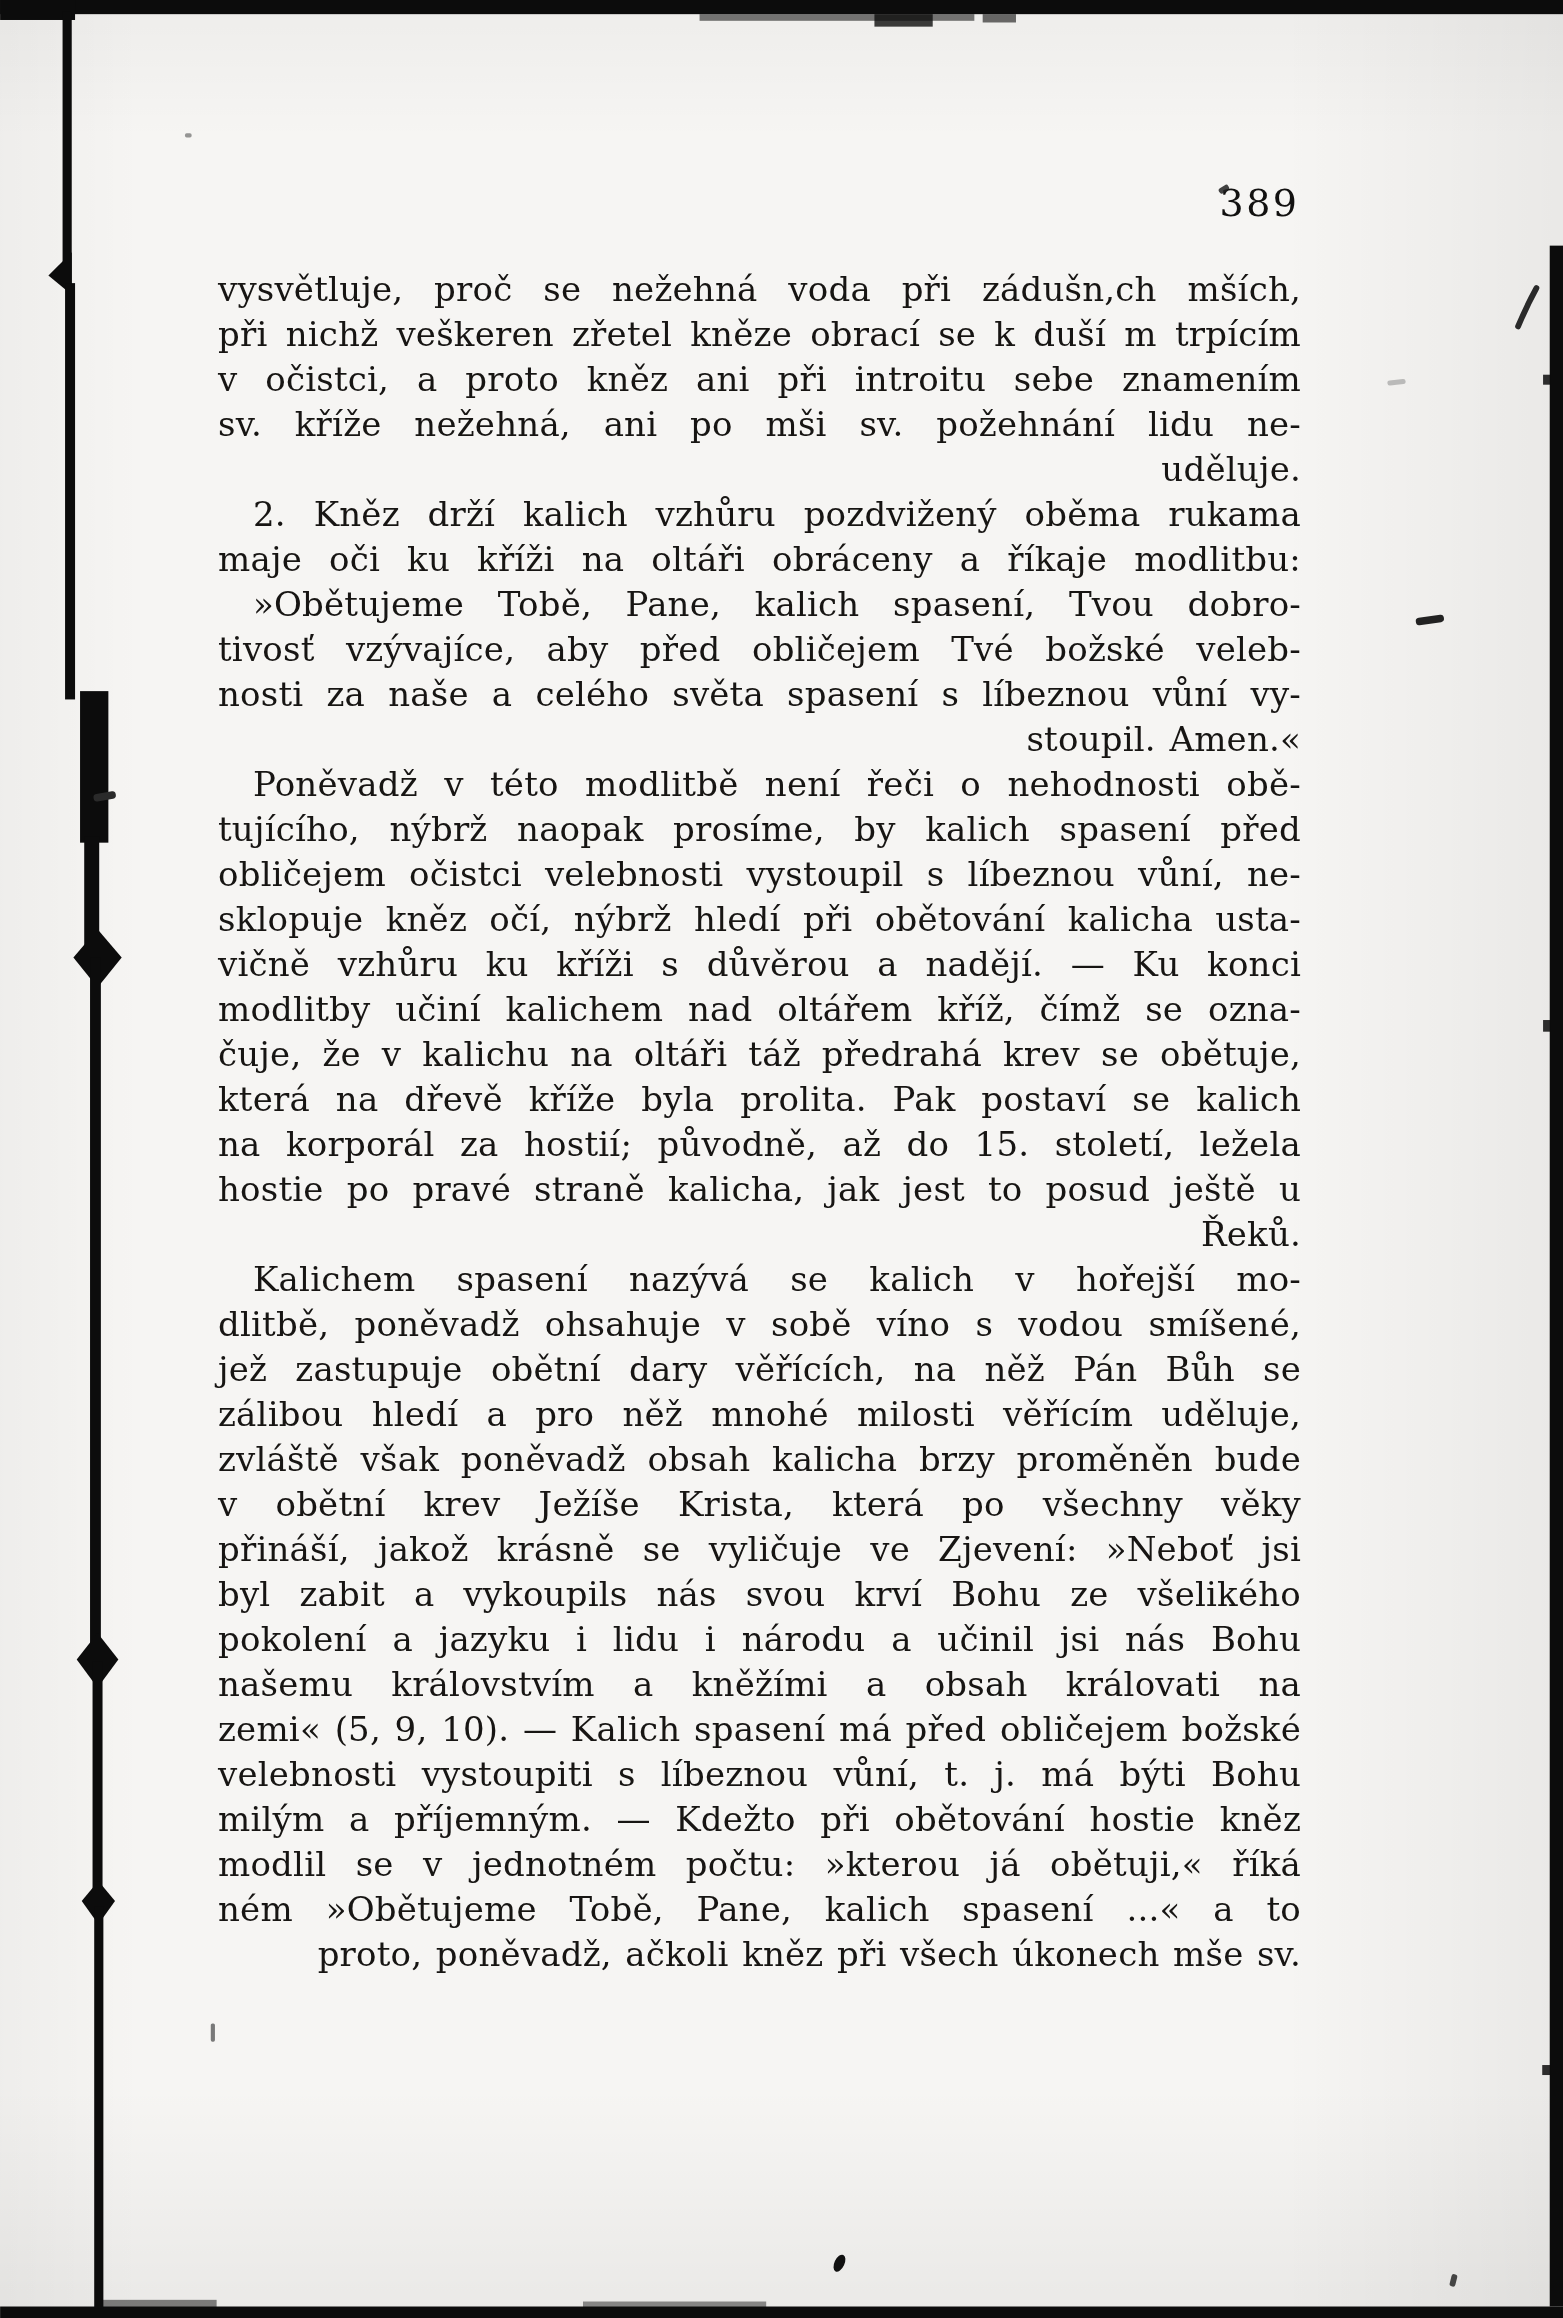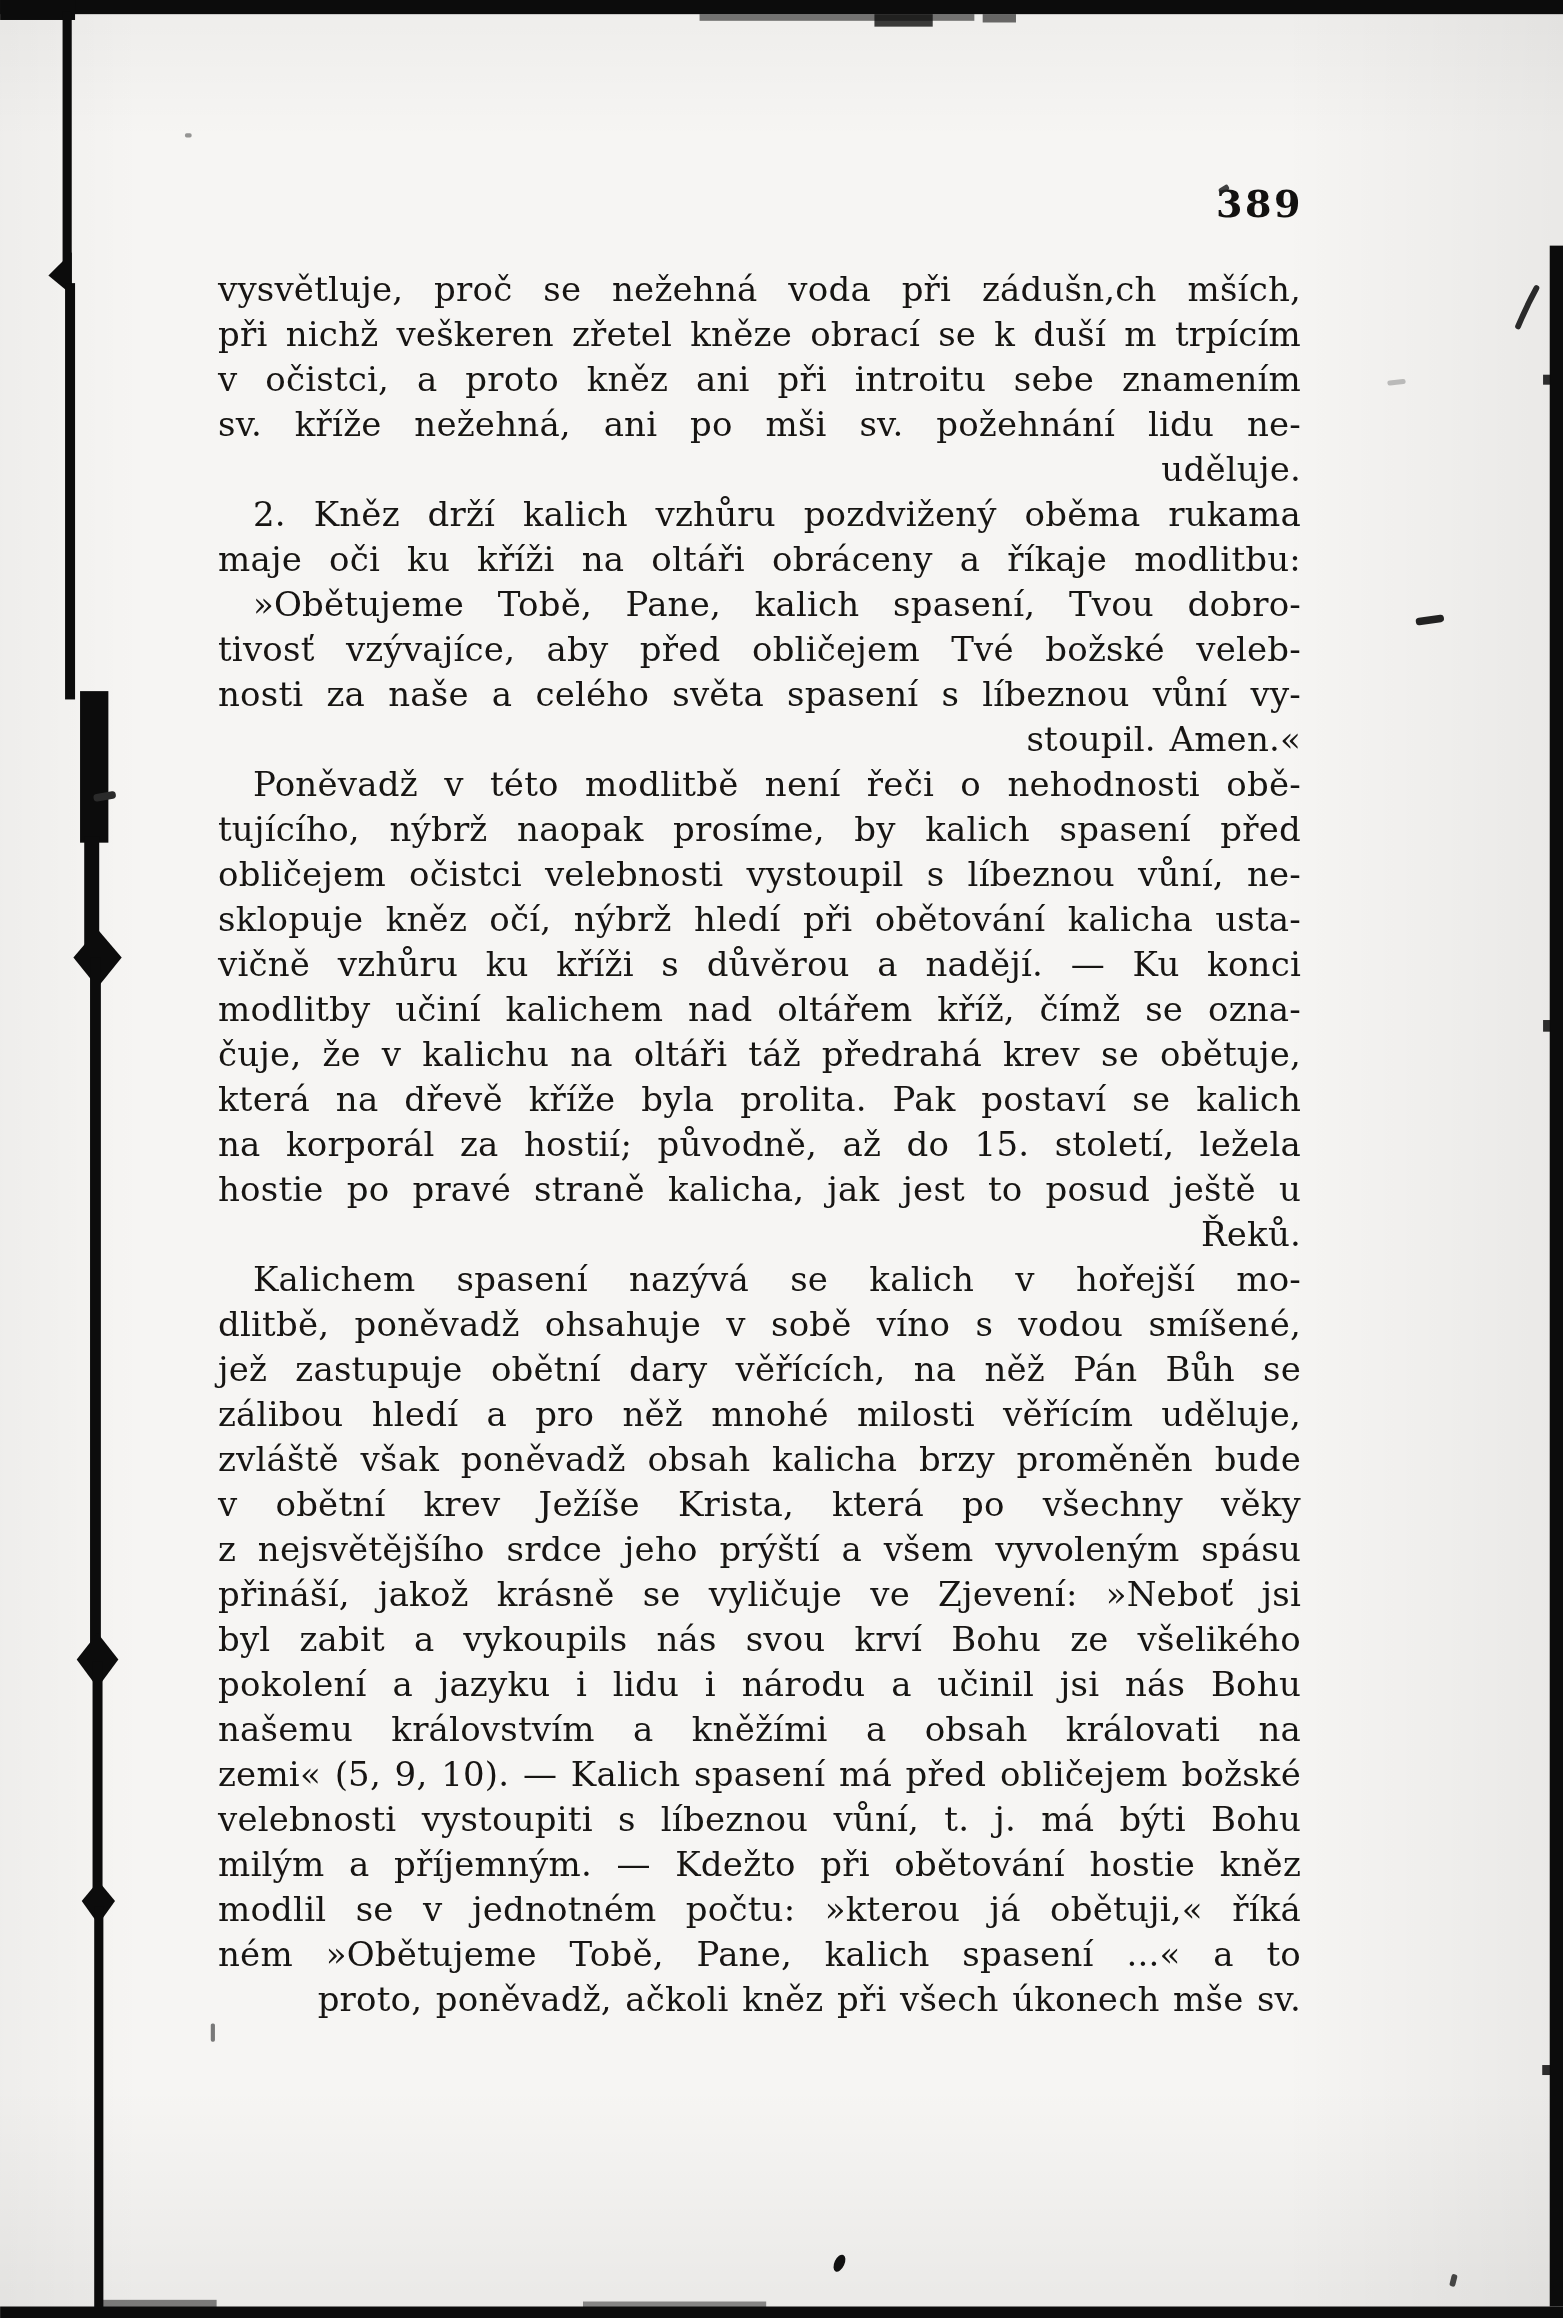--- a/index.html
+++ b/index.html
@@ -9,21 +9,21 @@
     overflow:hidden;
     background:
       linear-gradient(90deg, rgba(0,0,0,0.03), rgba(0,0,0,0) 9%, rgba(0,0,0,0) 82%, rgba(0,0,0,0.05)),
       linear-gradient(180deg, rgba(0,0,0,0.035), rgba(0,0,0,0) 6%, rgba(0,0,0,0) 90%, rgba(0,0,0,0.05)),
       #f6f5f3;
     font-family:"DejaVu Serif","Liberation Serif",serif;
     color:#171513;
   }
   .pagenum {
     position:absolute; left:1197px; top:181px; width:125px;
-    font-size:38px; font-weight:bold; letter-spacing:2.5px; text-align:center;
+    font-size:38px; font-weight:normal; letter-spacing:2.5px; text-align:center;
     color:#121110;
   }
   .text {
     position:absolute; left:218px; top:267px; width:1083px;
   }
   .ln {
     height:45px; line-height:45px;
     font-size:34px;
     white-space:nowrap;
     text-align:right;
@@ -63,21 +63,20 @@
     <div class="ln j">která na dřevě kříže byla prolita. Pak postaví se kalich</div>
     <div class="ln j">na korporál za hostií; původně, až do 15. století, ležela</div>
     <div class="ln j">hostie po pravé straně kalicha, jak jest to posud ještě u</div>
     <div class="ln">Řeků.</div>
     <div class="ln j ind">Kalichem spasení nazývá se kalich v hořejší mo-</div>
     <div class="ln j">dlitbě, poněvadž ohsahuje v sobě víno s vodou smíšené,</div>
     <div class="ln j">jež zastupuje obětní dary věřících, na něž Pán Bůh se</div>
     <div class="ln j">zálibou hledí a pro něž mnohé milosti věřícím uděluje,</div>
     <div class="ln j">zvláště však poněvadž obsah kalicha brzy proměněn bude</div>
     <div class="ln j">v obětní krev Ježíše Krista, která po všechny věky</div>
-    <div class="ln j">z nejsvětějšího srdce jeho prýští a všem vyvoleným spásu</div>
     <div class="ln j">přináší, jakož krásně se vyličuje ve Zjevení: »Neboť jsi</div>
     <div class="ln j">byl zabit a vykoupils nás svou krví Bohu ze všelikého</div>
     <div class="ln j">pokolení a jazyku i lidu i národu a učinil jsi nás Bohu</div>
     <div class="ln j">našemu královstvím a kněžími a obsah královati na</div>
     <div class="ln j">zemi« (5, 9, 10). — Kalich spasení má před obličejem božské</div>
     <div class="ln j">velebnosti vystoupiti s líbeznou vůní, t. j. má býti Bohu</div>
     <div class="ln j">milým a příjemným. — Kdežto při obětování hostie kněz</div>
     <div class="ln j">modlil se v jednotném počtu: »kterou já obětuji,« říká</div>
     <div class="ln j">ném »Obětujeme Tobě, Pane, kalich spasení ...« a to</div>
     <div class="ln">proto, poněvadž, ačkoli kněz při všech úkonech mše sv.</div>

